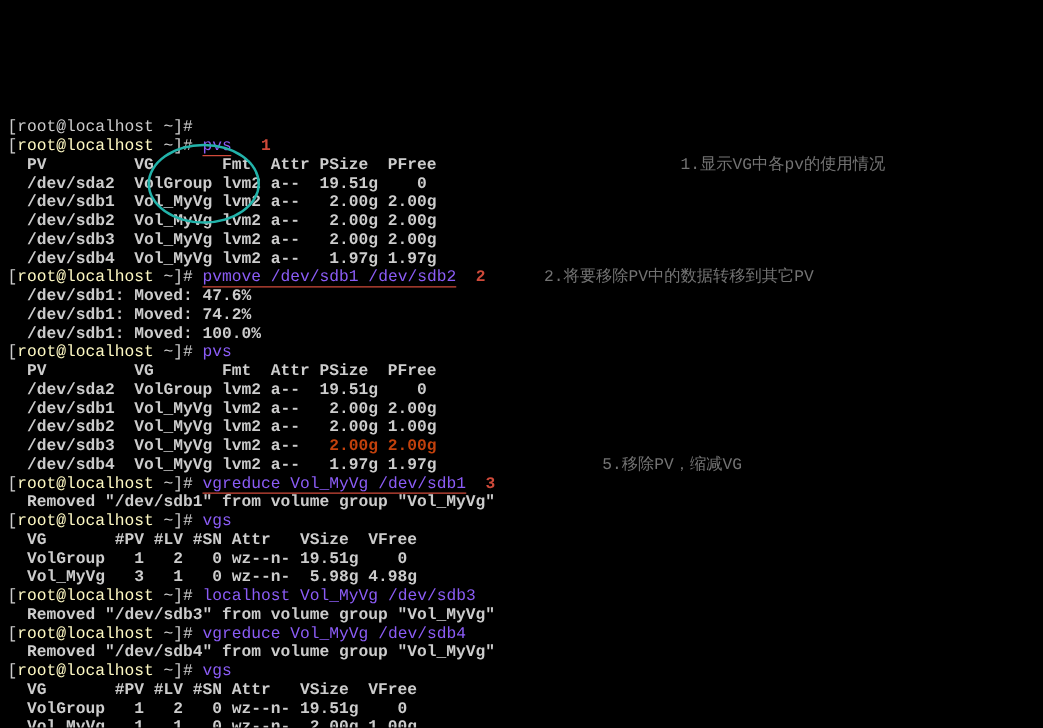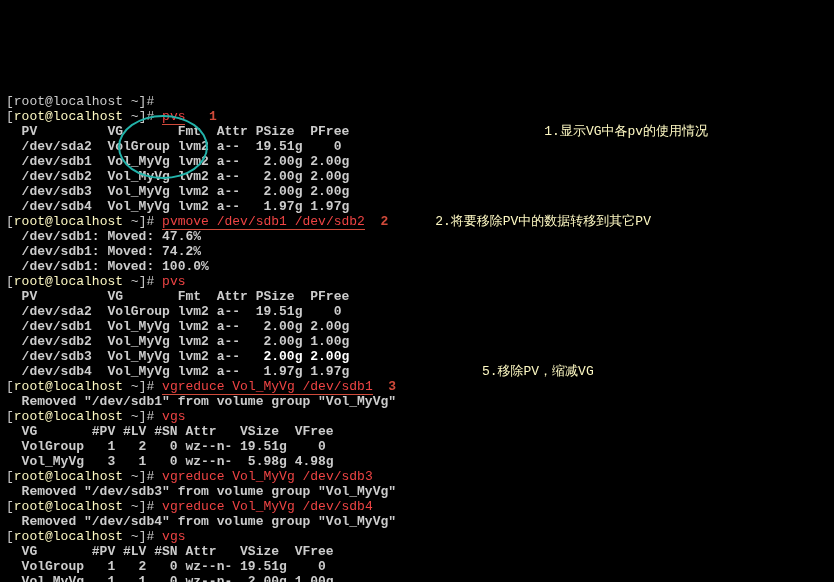--- a/index.html
+++ b/index.html
@@ -12,26 +12,26 @@
     color: #ccc;
     width: 834px;
     height: 582px;
     overflow: hidden;
     white-space: pre;
   }
   .term { padding: 4px 6px; }
   .p-bracket { color: #ccc; }
   .p-userhost { color: #fef9c3; }
   .p-path { color: #ccc; }
-  .cmd { color: #ef4444; }
+  .cmd { color: #8b5cf6; }
   .out { color: #ccc; font-weight: bold; }
   .underline { border-bottom: 1px solid #d04a3a; }
   .marker { color: #d04a3a; font-weight: bold; }
-  .anno { color: #fef9c3; text-align: center; }
-  .wm { color: #ffffff; }
+  .anno { color: #737373; text-align: center; }
+  .wm { color: #c2410c; }
   .circle {
     position: absolute;
     border: 2px solid #22b3aa;
     border-radius: 50%;
     width: 86px;
     height: 60px;
     left: 118px;
     top: 70px;
     pointer-events: none;
   }
@@ -62,21 +62,21 @@
 <span class="out">  /dev/sdb1  Vol_MyVg lvm2 a--   2.00g 2.00g</span>
 <span class="out">  /dev/sdb2  Vol_MyVg lvm2 a--   2.00g 1.00g</span>
 <span class="out"><span>  /dev/sdb3  Vol_MyVg lvm2 a--   </span><span class="wm">2.00g 2.00g</span></span>
 <span class="out">  /dev/sdb4  Vol_MyVg lvm2 a--   1.97g 1.97g</span>                 <span class="anno">5.移除PV，缩减VG</span>
 <span><span class="p-bracket">[</span><span class="p-userhost">root@localhost</span> <span class="p-path">~</span><span class="p-bracket">]#</span> <span class="underline cmd">vgreduce Vol_MyVg /dev/sdb1</span>  <span class="marker">3</span></span>
 <span class="out">  Removed "/dev/sdb1" from volume group "Vol_MyVg"</span>
 <span><span class="p-bracket">[</span><span class="p-userhost">root@localhost</span> <span class="p-path">~</span><span class="p-bracket">]#</span> <span class="cmd">vgs</span></span>
 <span class="out">  VG       #PV #LV #SN Attr   VSize  VFree</span>
 <span class="out">  VolGroup   1   2   0 wz--n- 19.51g    0</span>
 <span class="out">  Vol_MyVg   3   1   0 wz--n-  5.98g 4.98g</span>
-<span><span class="p-bracket">[</span><span class="p-userhost">root@localhost</span> <span class="p-path">~</span><span class="p-bracket">]#</span> <span class="cmd">vgreduce Vol_MyVg /dev/sdb3</span></span>
+<span><span class="p-bracket">[</span><span class="p-userhost">root@localhost</span> <span class="p-path">~</span><span class="p-bracket">]#</span> <span class="cmd">localhost Vol_MyVg /dev/sdb3</span></span>
 <span class="out">  Removed "/dev/sdb3" from volume group "Vol_MyVg"</span>
 <span><span class="p-bracket">[</span><span class="p-userhost">root@localhost</span> <span class="p-path">~</span><span class="p-bracket">]#</span> <span class="cmd">vgreduce Vol_MyVg /dev/sdb4</span></span>
 <span class="out">  Removed "/dev/sdb4" from volume group "Vol_MyVg"</span>
 <span><span class="p-bracket">[</span><span class="p-userhost">root@localhost</span> <span class="p-path">~</span><span class="p-bracket">]#</span> <span class="cmd">vgs</span></span>
 <span class="out">  VG       #PV #LV #SN Attr   VSize  VFree</span>
 <span class="out">  VolGroup   1   2   0 wz--n- 19.51g    0</span>
 <span class="out">  Vol_MyVg   1   1   0 wz--n-  2.00g 1.00g</span>
 
 </div>
 </div>

